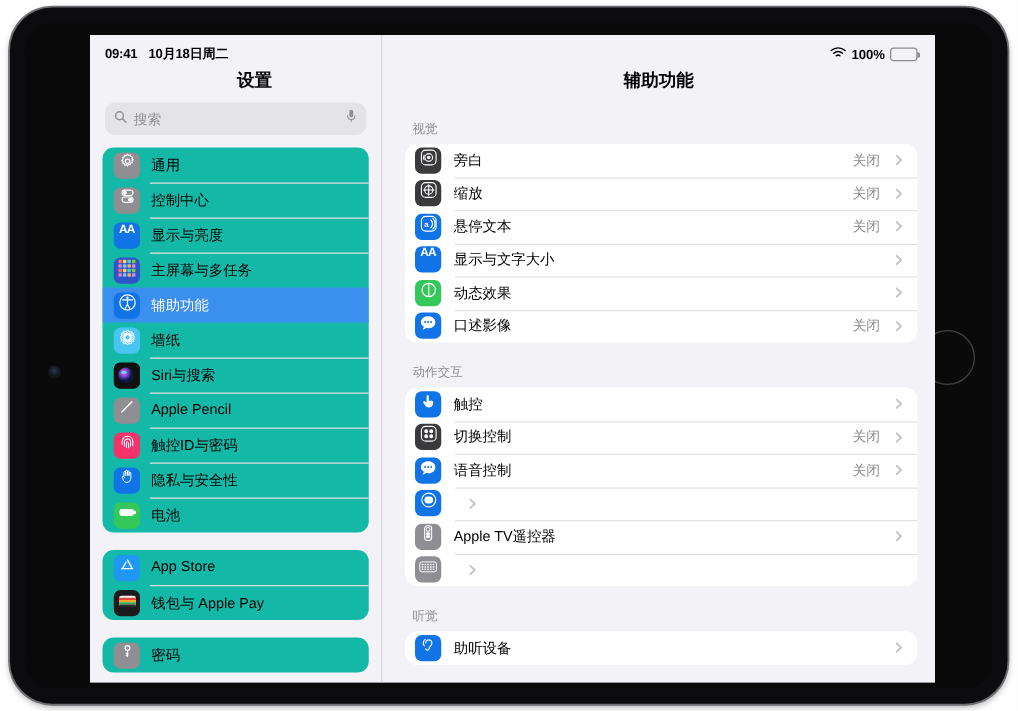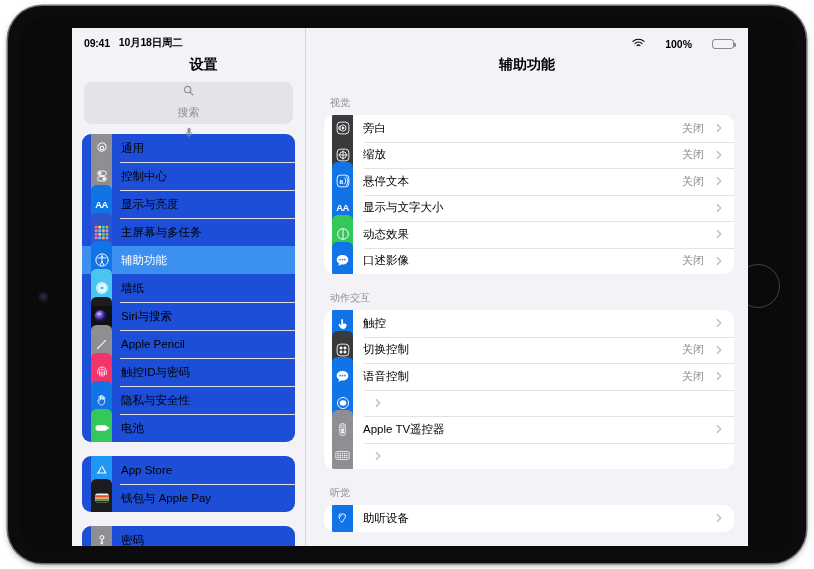--- a/index.html
+++ b/index.html
@@ -57,21 +57,21 @@
     left: 0; top: 0; width: 100%; height: 22px;
     display: flex; align-items: flex-end;
     justify-content: space-between;
     padding: 0 14px 0 12px;
     font-size: 10.5px; font-weight: bold;
     color: #000;
     z-index: 20;
     pointer-events: none;
   }
   #status-left { display: flex; gap: 9px; align-items: center; letter-spacing: -0.2px; }
-  #status-right { display: flex; gap: 20px; align-items: center; }
+  #status-right { display: flex; gap: 4px; align-items: center; }
   .battery-shell {
     width: 22px; height: 10.5px;
     border: 1px solid rgba(0,0,0,0.42);
     border-radius: 3px;
     padding: 1px;
     position: relative;
   }
   .battery-fill { height: 100%; width: 100%; background: #000; border-radius: 1.2px; }
   .battery-cap {
     position: absolute; right: -3px; top: 3px;
@@ -91,32 +91,31 @@
   }
   #sidebar-title {
     text-align: center;
     font-size: 14px; font-weight: bold;
     color: #000;
     padding: 6px 0 8px;
     margin-left: 30px;
   }
   #search-wrap { padding: 0 12px 10px; }
   #search-field {
-    height: 42px;
+    height: 26px;
     background: #e3e3e8;
     border-radius: 8px;
     display: flex; align-items: center;
     gap: 5px;
     padding: 0 7px;
-    flex-direction: column;
   }
   #search-placeholder { font-size: 11px; color: #8e8e93; flex: 1; }
 
   .sb-group {
-    background: #1d4ed8;
+    background: #14b8a6;
     border-radius: 9px;
     margin: 0 10px 14px;
     overflow: hidden;
   }
   .sb-row {
     display: flex; align-items: center;
     gap: 9px;
     height: 28px;
     padding: 0 9px;
     position: relative;
@@ -126,24 +125,24 @@
     position: absolute; left: 38px; right: 0; top: 0;
     height: 0.5px; background: #e0e0e4;
   }
   .sb-row.selected { background: #3b8fef; }
   .sb-row.selected .sb-label { color: #fff; }
   .sb-row.selected + .sb-row::before,
   .sb-row.selected::before { background: transparent; }
   .sb-label { font-size: 11.5px; color: #000; white-space: nowrap; }
 
   .icon-sq {
-    width: 21px; height: 38px;
+    width: 21px; height: 21px;
     border-radius: 5.5px;
     flex: none;
-    display: flex; align-items: center; justify-content: center;
+    display: flex; align-items: flex-start; justify-content: center;
     color: #fff;
     font-size: 10px; font-weight: bold;
     overflow: hidden;
   }
 
   
   #detail {
     flex: 1; height: 100%;
     padding-top: 22px;
     overflow: hidden;

